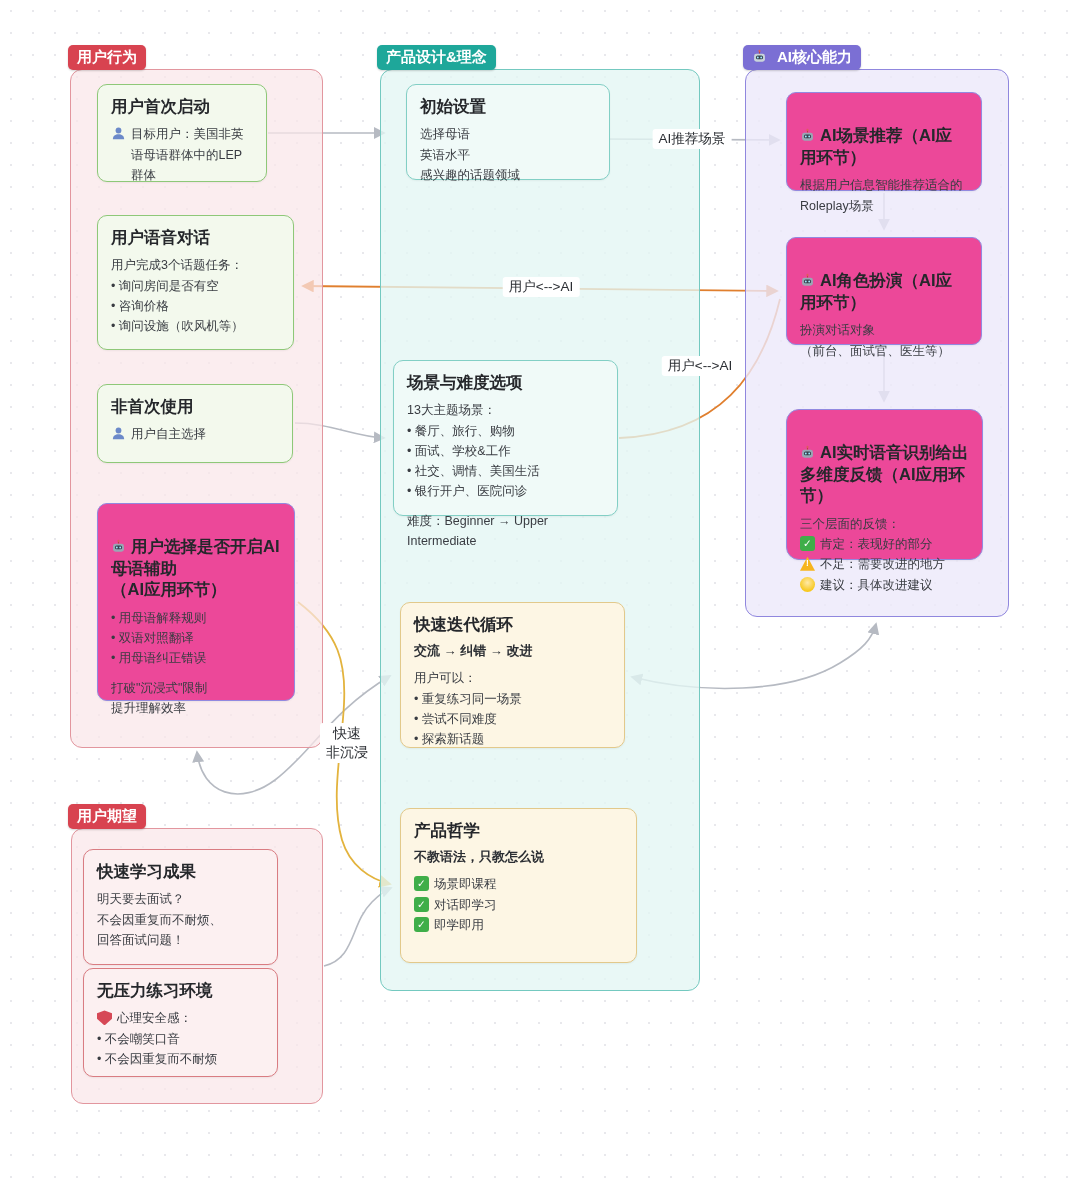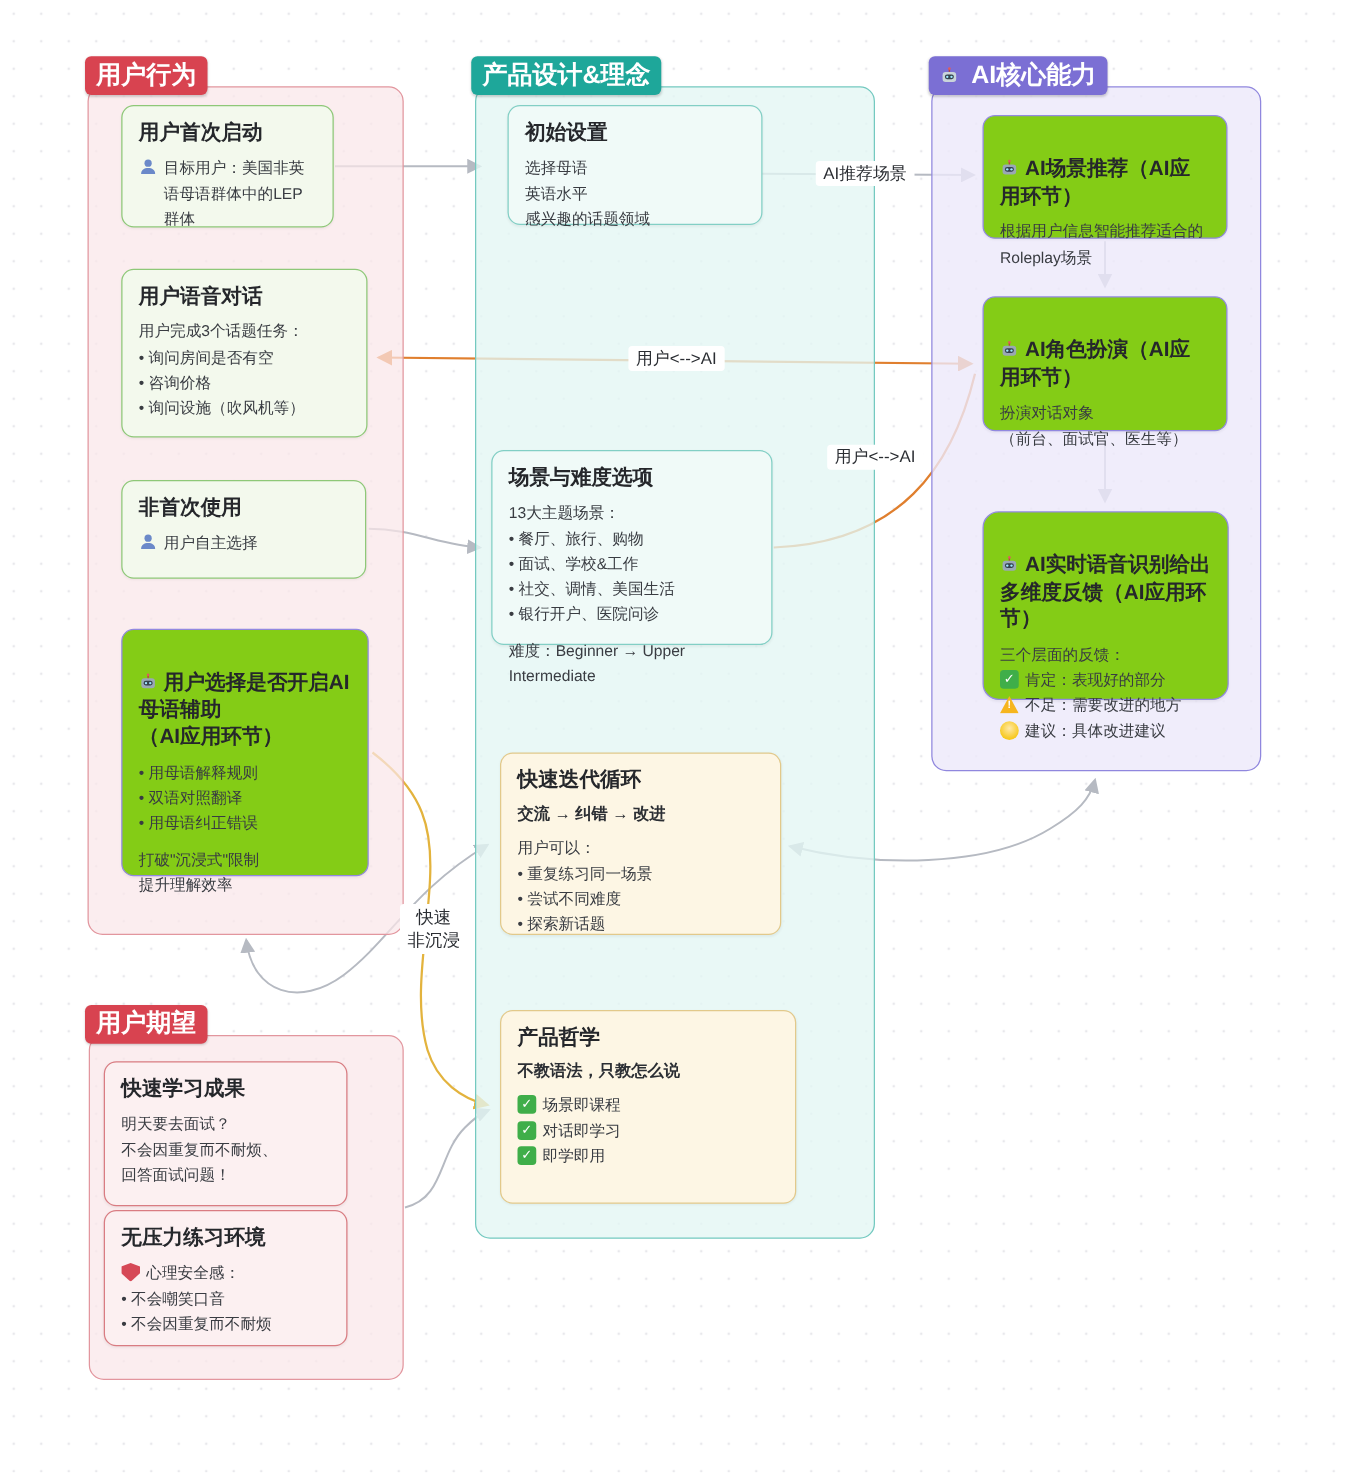--- a/index.html
+++ b/index.html
@@ -9,38 +9,38 @@
     background-color:#ffffff;
     background-image:radial-gradient(#e8e8ec 1px, transparent 1.3px);
     background-size:22px 22px;
     color:#2e3136;
   }
   .canvas{position:relative;width:1080px;height:1178px;overflow:hidden;}
 
   .tag{
     position:absolute;display:inline-flex;align-items:center;gap:5px;
     padding:2px 9px 3px;border-radius:5px;color:#fff;
-    font-size:20px;font-weight:bold;line-height:1.3;white-space:nowrap;
+    font-size:15px;font-weight:bold;line-height:1.3;white-space:nowrap;
     box-shadow:0 1px 2px rgba(0,0,0,.18);
   }
   .tag-red{background:#d84350;}
   .tag-teal{background:#1ea79a;}
   .tag-purple{background:#7b6fd4;}
 
   .container{position:absolute;border-radius:12px;box-sizing:border-box;border:1.6px solid;}
   .cont-pink{border-color:#e2969e;background:rgba(250,230,233,.72);}
   .cont-teal{border-color:#74c9c0;background:rgba(227,246,243,.78);}
   .cont-purple{border-color:#9087de;background:rgba(236,233,250,.8);}
 
   .node{
     position:absolute;box-sizing:border-box;border-radius:10px;border:1.6px solid;
     padding:11px 13px 10px;box-shadow:0 1px 2px rgba(0,0,0,.05);
   }
   .n-green{background:#f3f9ed;border-color:#8ec878;}
-  .n-purple{background:#84cc16;border-color:#9289e0;}
+  .n-purple{background:#ec4899;border-color:#9289e0;}
   .n-tealbox{background:#f0faf8;border-color:#82cfc5;}
   .n-yellow{background:#fdf6e4;border-color:#e2c98b;}
   .n-red{background:#fcf0f1;border-color:#d97c82;}
 
   .bt{font-size:16.5px;font-weight:bold;color:#25272b;margin-bottom:7px;
       line-height:1.3;white-space:pre-line;}
   .bt .t{white-space:pre-line;}
   .sub{font-size:13px;font-weight:bold;color:#2b2e33;margin:2px 0 8px;}
   .bl{font-size:12.5px;color:#393c42;line-height:1.62;white-space:pre-line;}
   .gap{margin-top:9px;}

